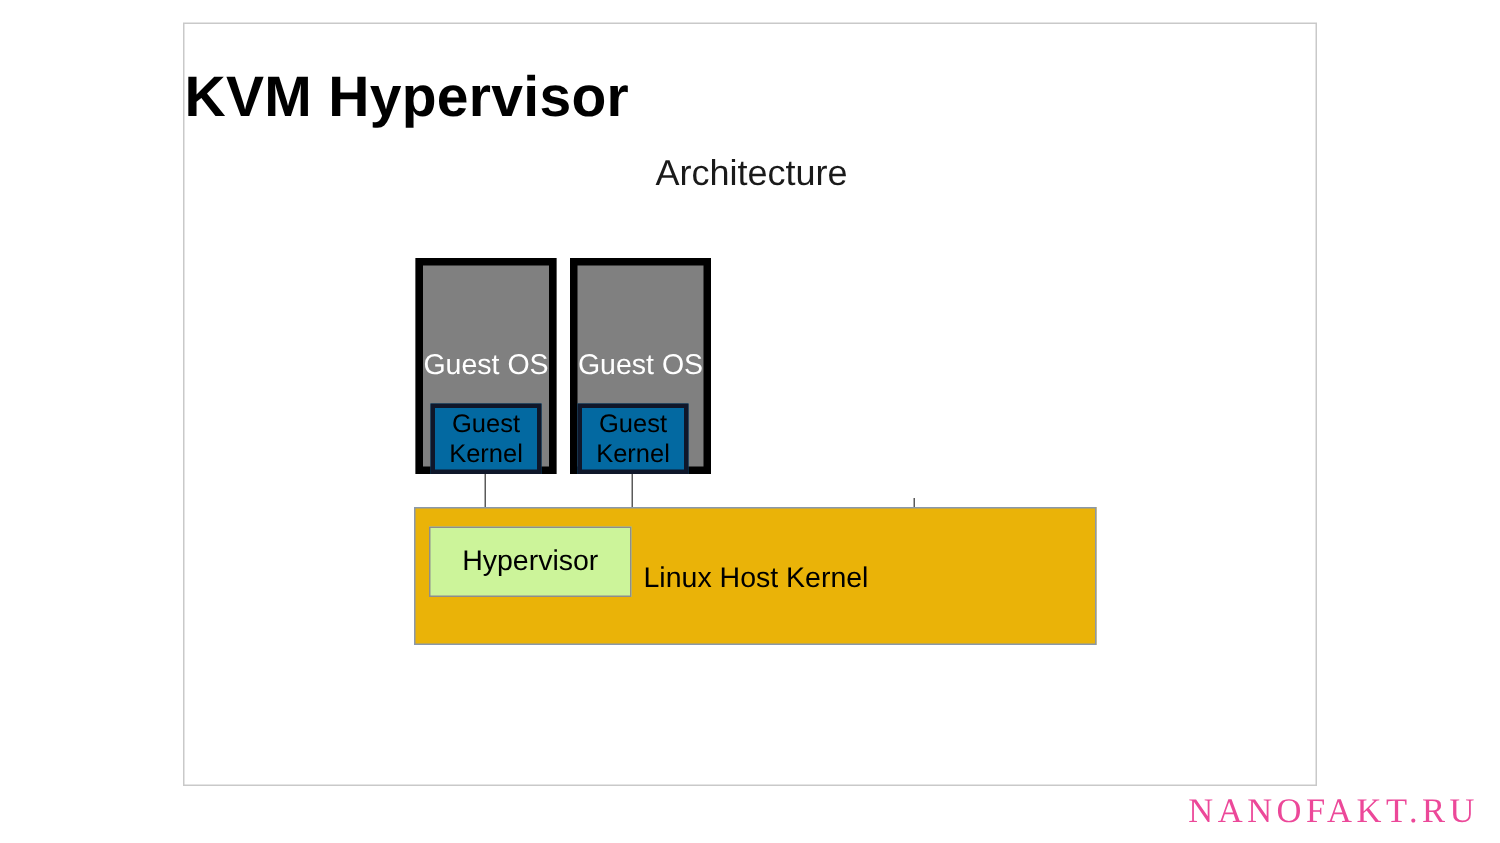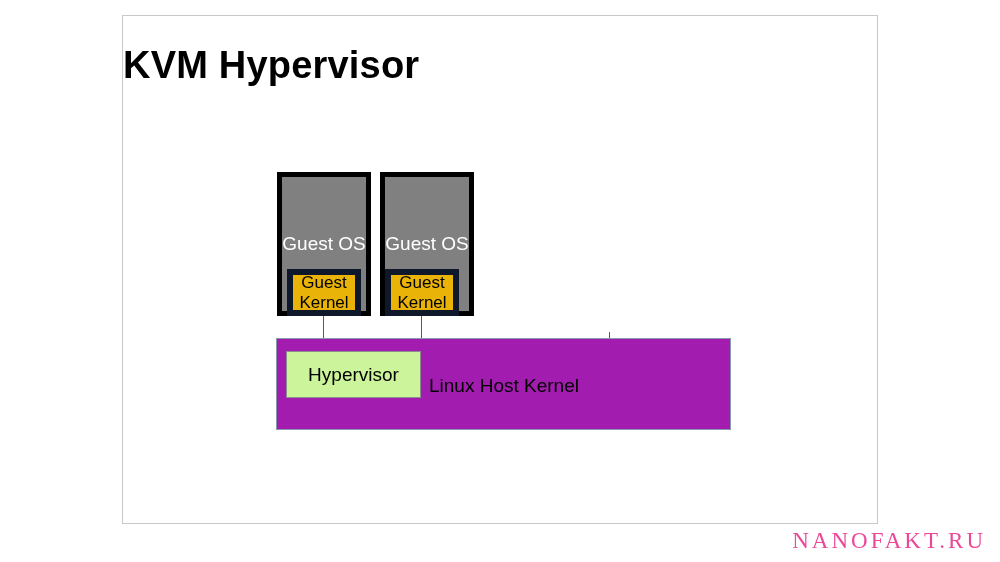--- a/index.html
+++ b/index.html
@@ -73,40 +73,40 @@
   .os-box .os-label {
     position: absolute;
     left: 0;
     right: 0;
     top: 50%;
     transform: translateY(-50%);
     text-align: center;
   }
 
   .kernel-box {
-    background: #eab308;
-    border: 6px solid #0f172a;
+    background: #0369a1;
+    border: 3px solid #0f172a;
     color: #000000;
     font-size: 17px;
   }
 
   .hypervisor-box {
     background: #ccf49a;
     border: 1px solid #8d8d8d;
     color: #000000;
     font-size: 19px;
   }
 
   .band {
     position: absolute;
     box-sizing: border-box;
     border: 1px solid #8a98aa;
   }
   #host-kernel-band {
-    background: #a21caf;
+    background: #eab308;
   }
   #bare-metal-band {
     background: #6f9fd3;
   }
   #host-kernel-label {
     position: absolute;
     font-size: 19px;
     color: #000000;
     white-space: nowrap;
   }
@@ -139,20 +139,21 @@
     white-space: nowrap;
   }
 </style>
 </head>
 <body>
 
 <div id="slide-frame">
 
   <div id="diagram-title">KVM Hypervisor</div>
 
+  <div id="diagram-subtitle">Architecture</div>
 
   <div class="node os-box" style="left:154px; top:156px; width:94px; height:144px;">
     <span class="os-label">Guest OS</span>
   </div>
 
   <div class="node os-box" style="left:257px; top:156px; width:94px; height:144px;">
     <span class="os-label">Guest OS</span>
   </div>
 
 

